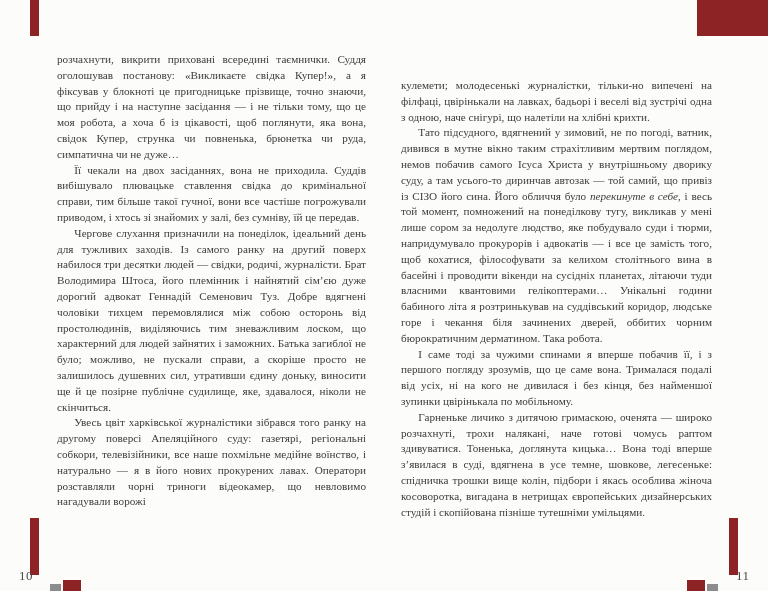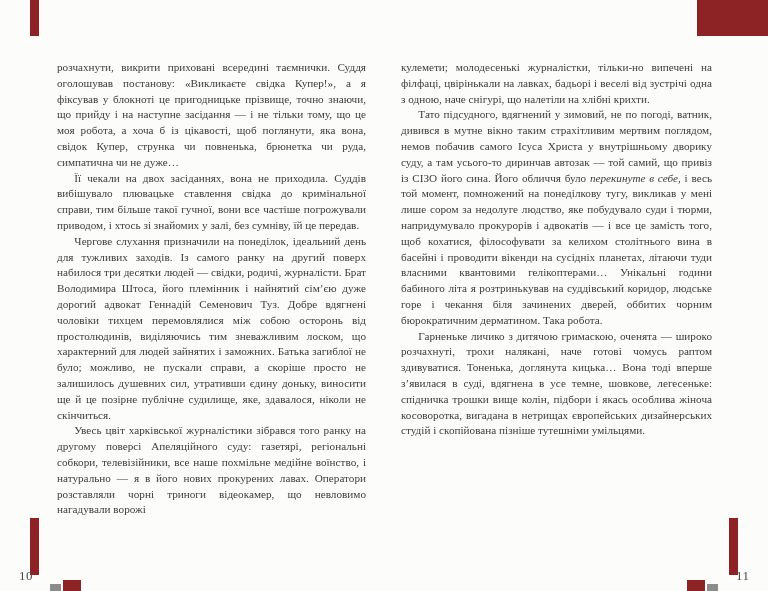--- a/index.html
+++ b/index.html
@@ -16,30 +16,30 @@
     color:var(--ink);
   }
   .sheet{
     position:relative;
     width:768px;height:591px;
     background:var(--paper);
     overflow:hidden;
   }
   .col{
     position:absolute;
-    top:60px;height:514px;
+    top:52px;height:514px;
     overflow:hidden;
     font-size:11.2px;
     line-height:15.8px;
     text-align:justify;
     hyphens:auto;
     -webkit-hyphens:auto;
   }
   .col-left{left:57px;width:309px;}
-  .col-right{left:401px;width:311px;}
+  .col-right{left:401px;width:311px;margin-top:26px;}
   .col p{margin:0;}
   .col p.indent{text-indent:1.55em;}
   .col em{}
   .deco{position:absolute;background:var(--accent);}
   .bar-tl{left:30px;top:0;width:9px;height:36px;}
   .block-tr{left:697px;top:0;width:71px;height:36px;}
   .bar-bl{left:30px;top:518px;width:9px;height:57px;}
   .bar-br{left:729px;top:518px;width:9px;height:57px;}
   .sq{position:absolute;}
   .sq-red{background:var(--accent);}
@@ -75,19 +75,20 @@
   <div class="col col-left">
     <p>розчахнути, викрити приховані всередині таємнички. Суддя оголошував постанову: «Викликаєте свідка Купер!», а я фіксував у блокноті це пригодницьке прізвище, точно знаючи, що прийду і на наступне засідання — і не тільки тому, що це моя робота, а хоча б із цікавості, щоб поглянути, яка вона, свідок Купер, струнка чи повненька, брюнетка чи руда, симпатична чи не дуже…</p>
     <p class="indent">Її чекали на двох засіданнях, вона не приходила. Суддів вибішувало плювацьке ставлення свідка до кримінальної справи, тим більше такої гучної, вони все частіше погрожували приводом, і хтось зі знайомих у залі, без сумніву, їй це передав.</p>
     <p class="indent">Чергове слухання призначили на понеділок, ідеальний день для тужливих заходів. Із самого ранку на другий поверх набилося три десятки людей — свідки, родичі, журналісти. Брат Володимира Штоса, його племінник і найнятий сім’єю дуже дорогий адвокат Геннадій Семенович Туз. Добре вдягнені чоловіки тихцем перемовлялися між собою осторонь від простолюдинів, виділяючись тим зневажливим лоском, що характерний для людей зайнятих і заможних. Батька загиблої не було; можливо, не пускали справи, а скоріше просто не залишилось душевних сил, утративши єдину доньку, виносити ще й це позірне публічне судилище, яке, здавалося, ніколи не скінчиться.</p>
     <p class="indent">Увесь цвіт харківської журналістики зібрався того ранку на другому поверсі Апеляційного суду: газетярі, регіональні собкори, телевізійники, все наше похмільне медійне воїнство, і натурально — я в його нових прокурених лавах. Оператори розставляли чорні триноги відеокамер, що невловимо нагадували ворожі</p>
   </div>
 
   <div class="col col-right">
     <p>кулемети; молодесенькі журналістки, тільки-но випечені на філфаці, цвірінькали на лавках, бадьорі і веселі від зустрічі одна з одною, наче снігурі, що налетіли на хлібні крихти.</p>
     <p class="indent"><span>Тато підсудного, вдягнений у зимовий, не по погоді, ватник, дивився в мутне вікно таким страхітливим мертвим поглядом, немов побачив самого Ісуса Христа у внутрішньому дворику суду, а там усього-то диринчав автозак — той самий, що привіз із СІЗО його сина. Його обличчя було </span><em>перекинуте в себе</em><span>, і весь той момент, помножений на понеділкову тугу, викликав у мені лише сором за недолуге людство, яке побудувало суди і тюрми, напридумувало прокурорів і адвокатів — і все це замість того, щоб кохатися, філософувати за келихом столітнього вина в басейні і проводити вікенди на сусідніх планетах, літаючи туди власними квантовими гелікоптерами… Унікальні години бабиного літа я розтринькував на суддівський коридор, людське горе і чекання біля зачинених дверей, оббитих чорним бюрократичним дерматином. Така робота.</span></p>
+    <p class="indent">І саме тоді за чужими спинами я вперше побачив її, і з першого погляду зрозумів, що це саме вона. Трималася подалі від усіх, ні на кого не дивилася і без кінця, без найменшої зупинки цвірінькала по мобільному.</p>
     <p class="indent">Гарненьке личико з дитячою гримаскою, оченята — широко розчахнуті, трохи налякані, наче готові чомусь раптом здивуватися. Тоненька, доглянута кицька… Вона тоді вперше з’явилася в суді, вдягнена в усе темне, шовкове, легесеньке: спідничка трошки вище колін, підбори і якась особлива жіноча косоворотка, вигадана в нетрищах європейських дизайнерських студій і скопійована пізніше тутешніми умільцями.</p>
   </div>
 
   <div class="pagenum pagenum-left">10</div>
   <div class="pagenum pagenum-right">11</div>
 
 </div>
 
 </body></html>

